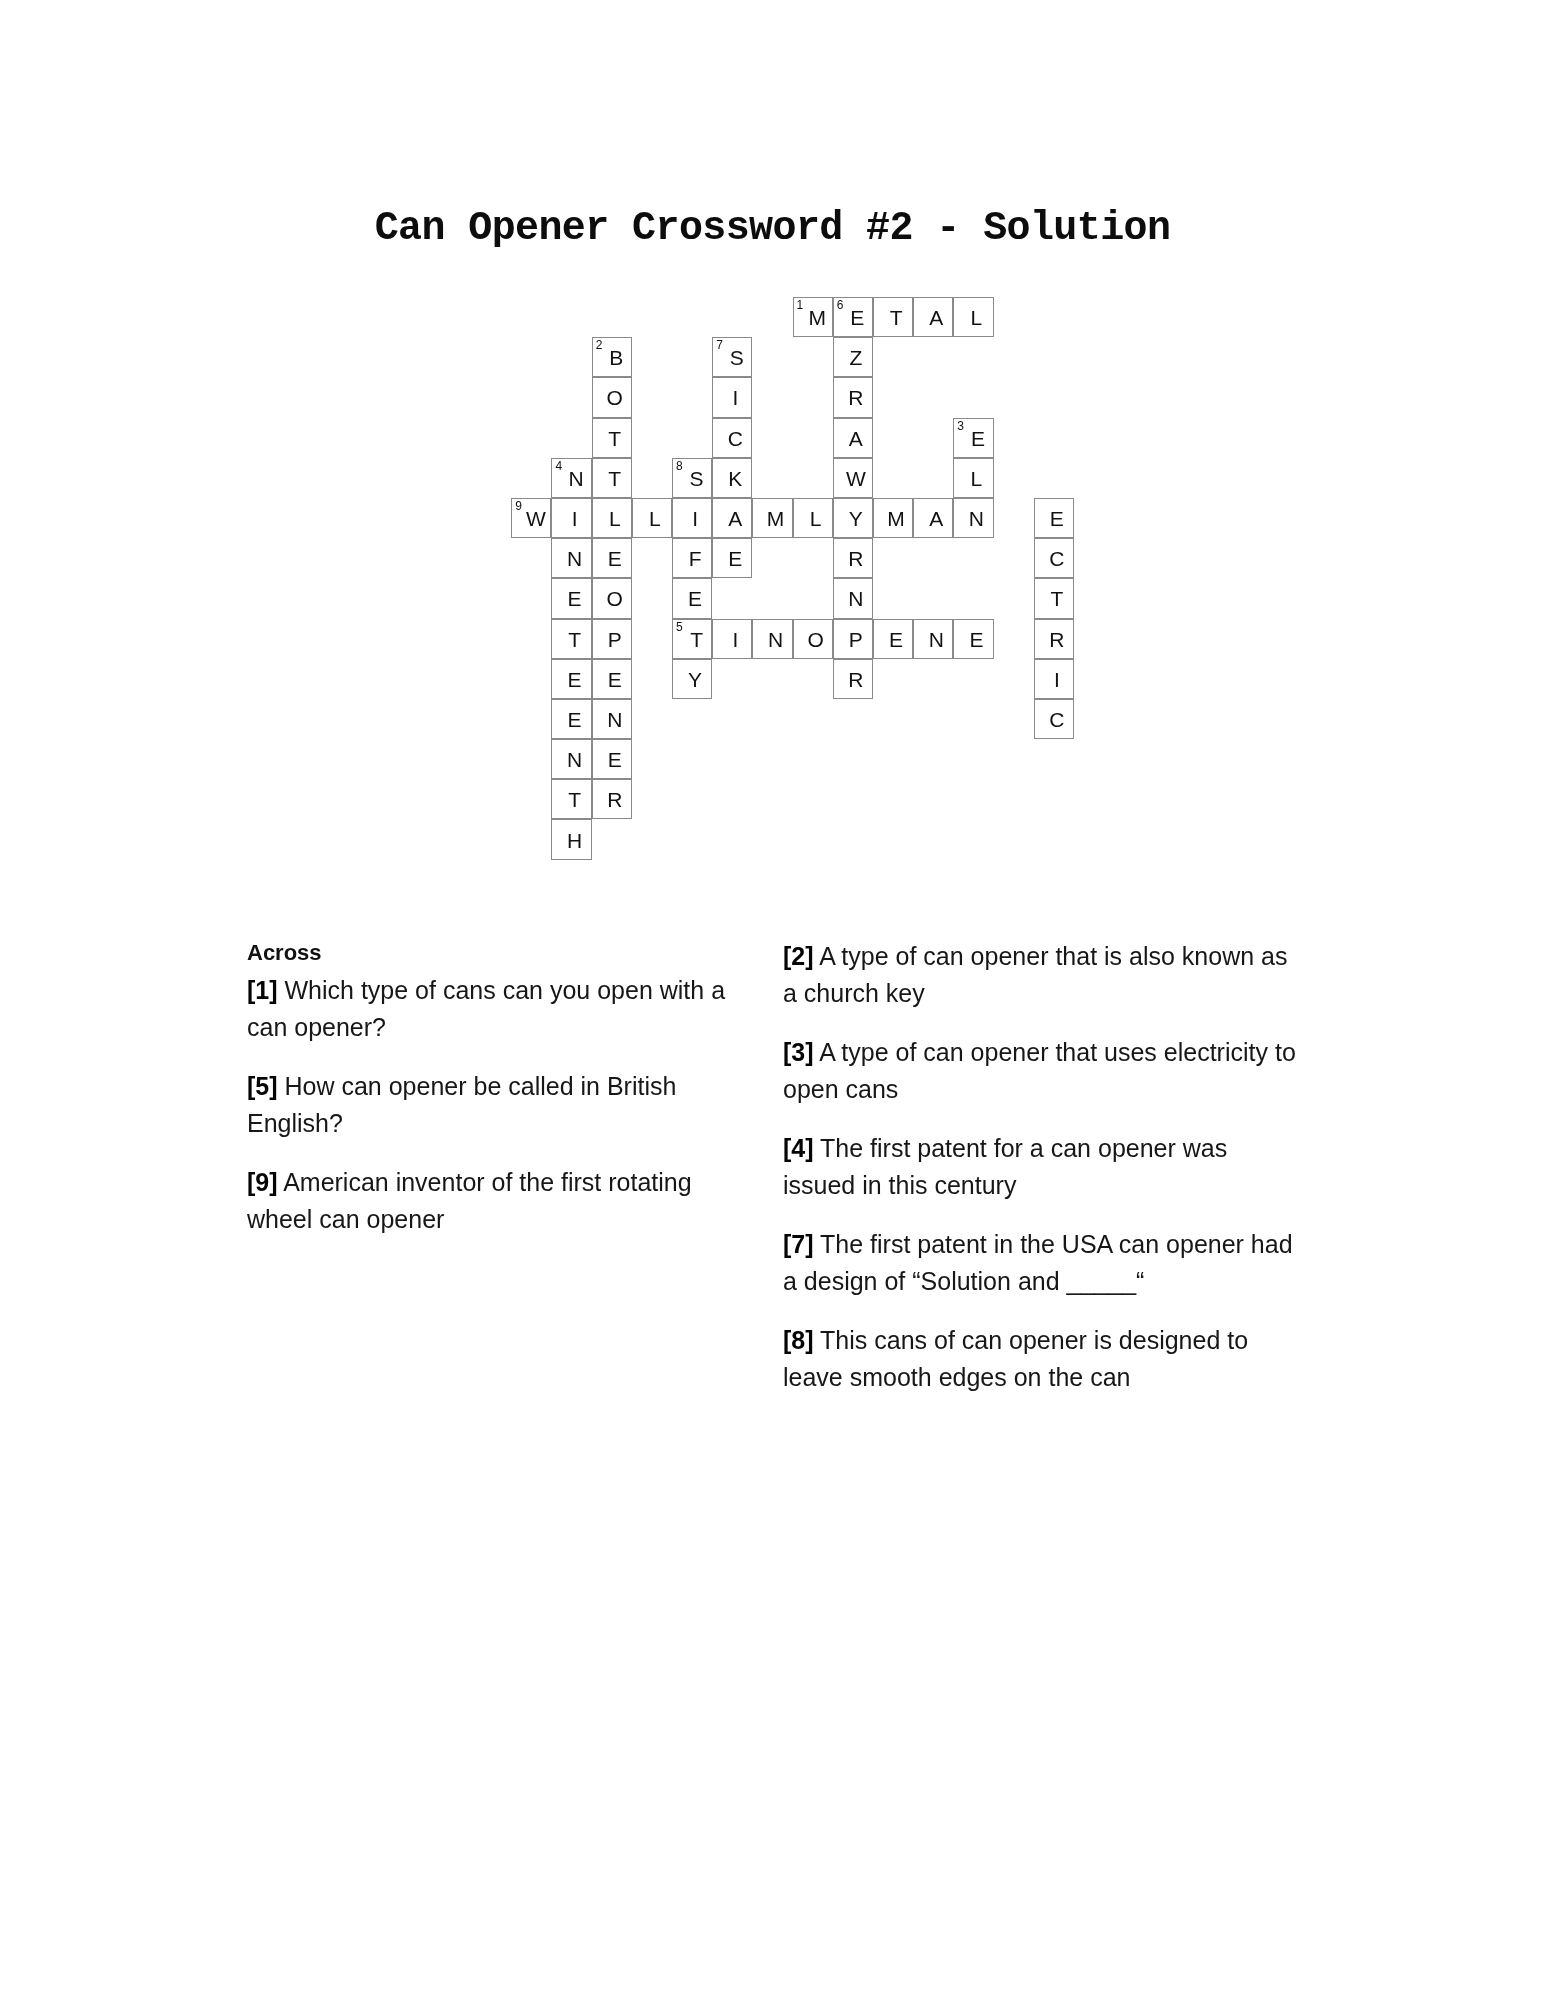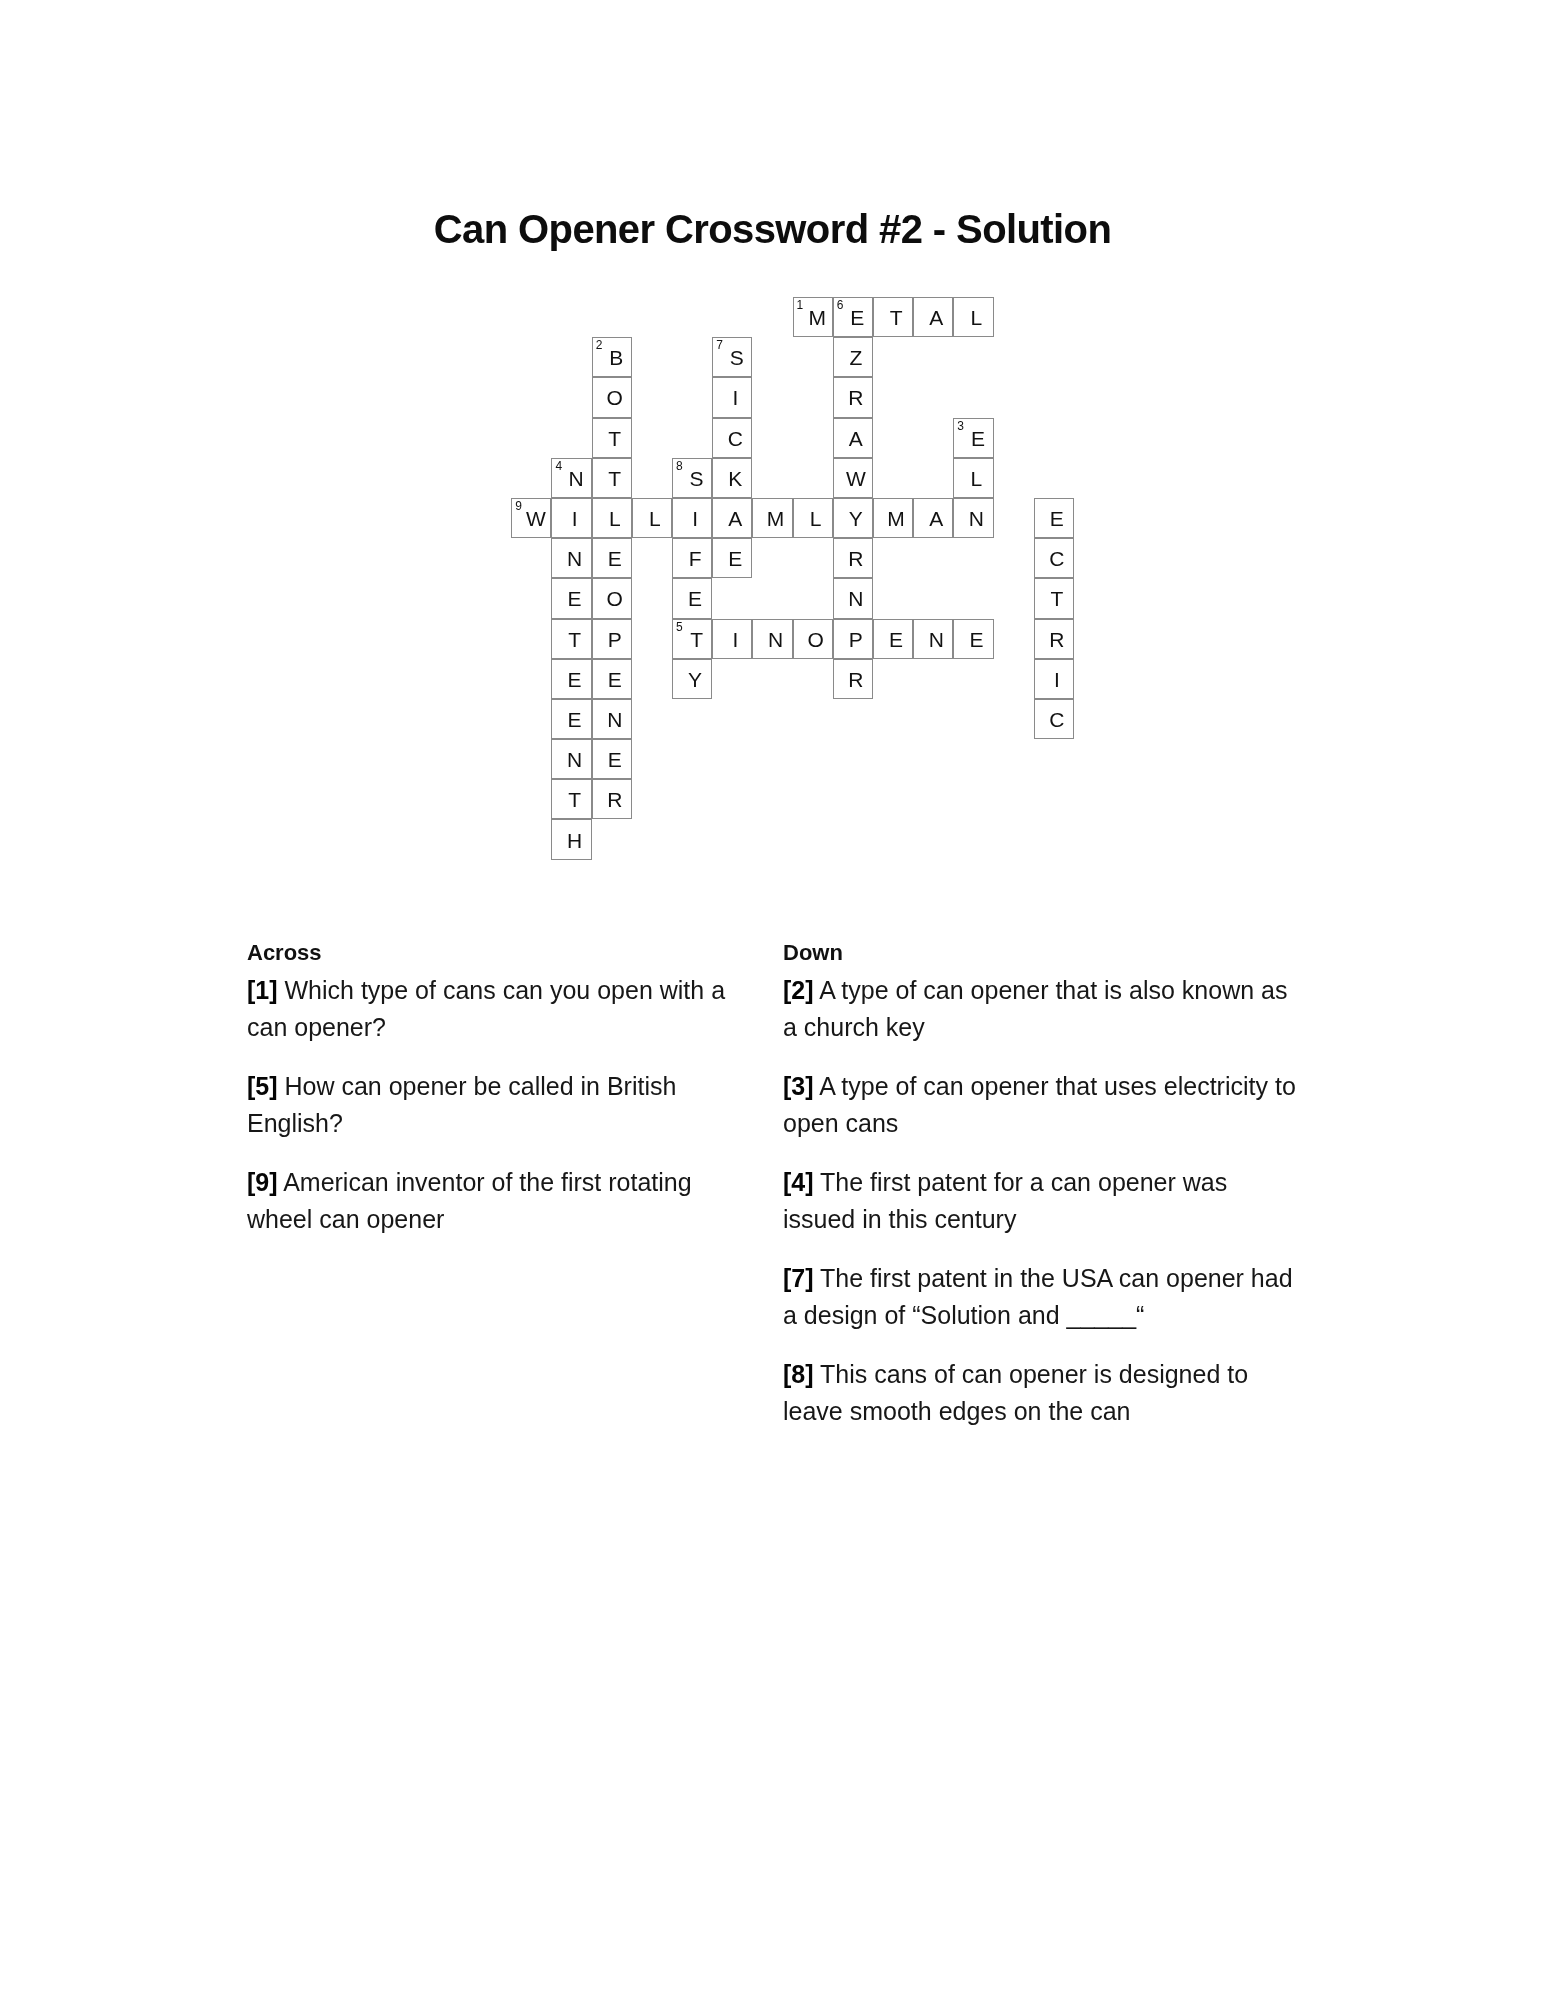--- a/index.html
+++ b/index.html
@@ -15,20 +15,21 @@
 
   .title {
     text-align:center;
     font-size:40px;
     font-weight:bold;
     letter-spacing:-0.6px;
     color:#0d0d0d;
     margin:0;
     padding-top:205px;
     line-height:1.2;
+    font-family:Liberation Mono, monospace;
   }
 
   
   .grid-wrap {
     margin-top:44px;
     display:flex;
     justify-content:center;
   }
   .grid {
     position:relative;
@@ -467,21 +468,20 @@
   <div class="clues">
     <div class="clue-col left">
       <div class="clue-head">Across</div>
       <div id="across-list">
           <p class="clue"><span class="cnum">[1]</span><span> Which type of cans can you open with a can opener?</span></p>
           <p class="clue"><span class="cnum">[5]</span><span> How can opener be called in British English?</span></p>
           <p class="clue"><span class="cnum">[9]</span><span> American inventor of the first rotating wheel can opener</span></p>
         </div>
     </div>
     <div class="clue-col right">
-      <div class="clue-head">Down</div>
       <div id="down-list">
           <p class="clue"><span class="cnum">[2]</span><span> A type of can opener that is also known as a church key</span></p>
           <p class="clue"><span class="cnum">[3]</span><span> A type of can opener that uses electricity to open cans</span></p>
           <p class="clue"><span class="cnum">[4]</span><span> The first patent for a can opener was issued in this century</span></p>
           <p class="clue"><span class="cnum">[7]</span><span> The first patent in the USA can opener had a design of “Solution and _____“</span></p>
           <p class="clue"><span class="cnum">[8]</span><span> This cans of can opener is designed to leave smooth edges on the can</span></p>
         </div>
     </div>
   </div>
 

